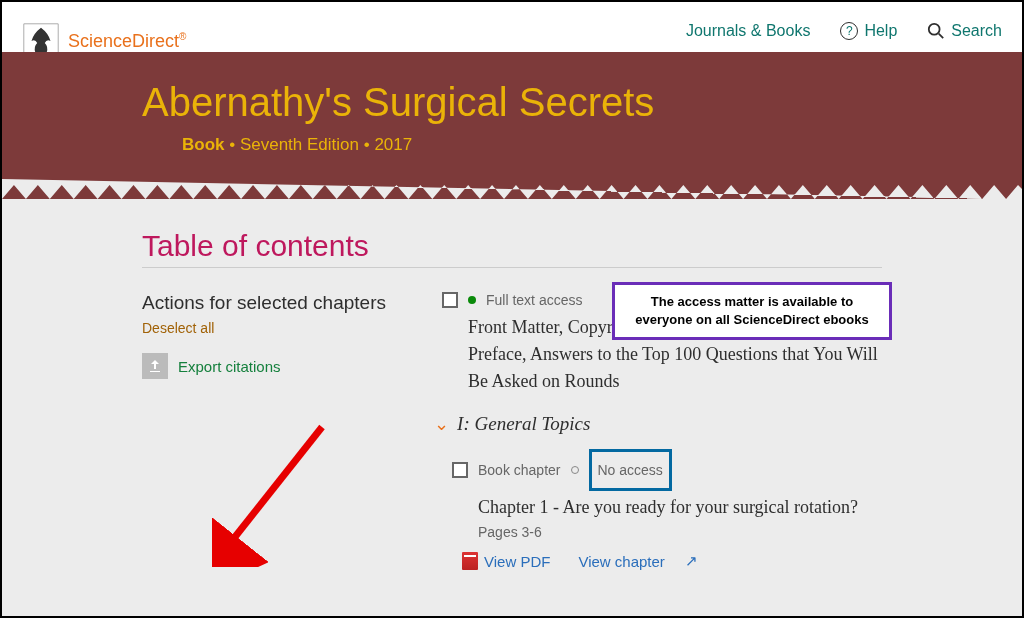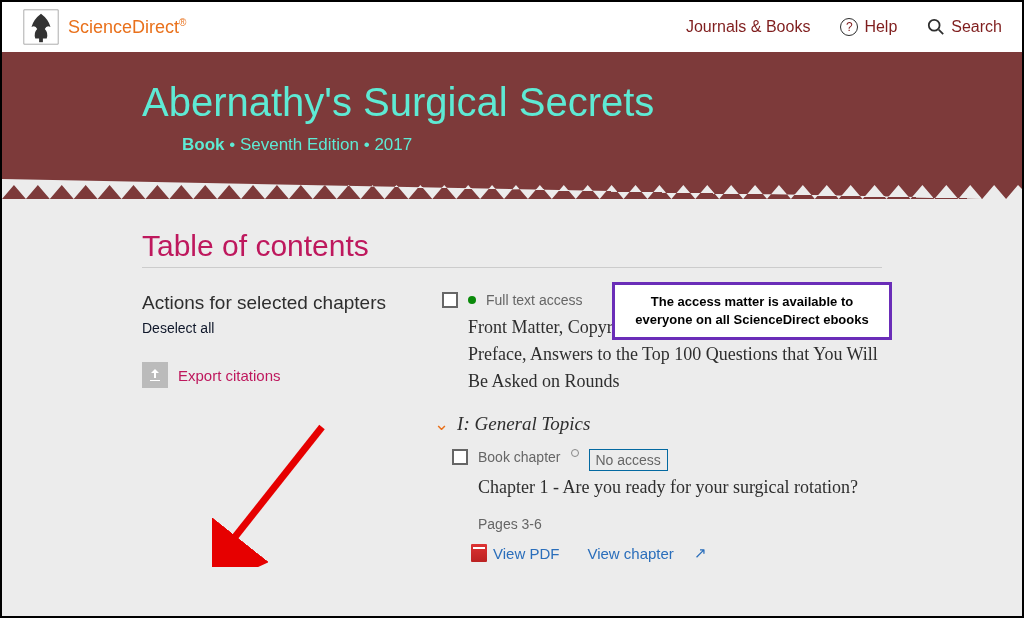--- a/index.html
+++ b/index.html
@@ -1,69 +1,69 @@
 <!DOCTYPE html>
 <html><head>
 <meta charset="utf-8">
 <style>
 * { margin: 0; padding: 0; box-sizing: border-box; }
 body { font-family: Arial, Helvetica, sans-serif; width: 1024px; height: 618px; overflow: hidden; position: relative; background: #fff; border: 2px solid #000; }
 
-.topbar { display: flex; align-items: center; padding: 10px 20px; background: #fff; height: 50px; }
+.topbar { display: flex; align-items: flex-start; padding: 20px 20px; background: #fff; height: 50px; }
 .logo-area { display: flex; align-items: center; gap: 8px; }
 .logo-svg { width: 38px; height: 38px; }
 .brand { color: #e9711c; font-size: 18px; font-weight: 400; }
 .brand sup { font-size: 10px; }
-.nav-right { margin-left: auto; display: flex; align-items: center; gap: 30px; color: #7f1d1d; font-size: 16px; }
+.nav-right { margin-left: auto; display: flex; align-items: center; gap: 30px; color: #0f766e; font-size: 16px; }
 .nav-item { display: flex; align-items: center; gap: 6px; cursor: pointer; }
 .help-icon { width: 18px; height: 18px; border: 1.5px solid #2e2e2e; border-radius: 50%; display: flex; align-items: center; justify-content: center; font-size: 12px; }
 .search-icon-svg { width: 18px; height: 18px; stroke: #2e2e2e; stroke-width: 2; fill: none; }
 
-.hero { background: #7d3a3a; color: #5eead4; padding: 28px 88px 24px 140px; position: relative; }
+.hero { background: #7d3a3a; color: #eab308; padding: 28px 88px 24px 140px; position: relative; }
 .hero-title { font-size: 40px; font-weight: 400; margin-bottom: 10px; }
 .hero-meta { font-size: 17px; }
 .hero-meta .book { font-weight: bold; margin-left: 40px; }
 
 .zigzag { height: 20px; background: #7d3a3a; position: relative; }
 .zigzag svg { position: absolute; bottom: 0; left: 0; width: 100%; height: 20px; }
 
 .content { background: #ececec; padding: 30px 140px 100px 140px; min-height: 460px; }
 .toc-title { font-size: 30px; font-weight: 400; color: #be185d; margin-bottom: 4px; }
 .hr { border: none; border-top: 1px solid #ccc; margin-bottom: 24px; }
 
 .columns { display: flex; gap: 40px; }
 .left-col { width: 260px; flex-shrink: 0; }
 .actions-title { font-size: 19px; color: #2e2e2e; margin-bottom: 6px; }
-.deselect { font-size: 14px; color: #0f172a; margin-bottom: 26px; }
-.export-btn { display: flex; align-items: center; gap: 10px; color: #be185d; font-size: 15px; }
+.deselect { font-size: 14px; color: #a16207; margin-bottom: 17px; }
+.export-btn { display: flex; align-items: center; gap: 10px; color: #15803d; font-size: 15px; }
 .export-icon { width: 26px; height: 26px; background: #bbb; display: flex; align-items: center; justify-content: center; }
 .export-icon svg { width: 14px; height: 14px; fill: #fff; }
 
 .right-col { flex: 1; position: relative; }
 .entry { margin-bottom: 18px; }
 .entry-head { display: flex; align-items: center; gap: 10px; font-size: 14px; color: #666; margin-bottom: 6px; }
 .cb { width: 16px; height: 16px; border: 2px solid #666; background: #fff; }
 .dot-green { width: 8px; height: 8px; background: #0a8a0a; border-radius: 50%; }
 .dot-hollow { width: 8px; height: 8px; border: 1px solid #888; border-radius: 50%; }
 .entry-title { font-family: Georgia, serif; font-size: 18px; color: #2e2e2e; line-height: 1.5; margin-left: 26px; }
 .section-head { display: flex; align-items: center; gap: 8px; margin: 14px 0 14px -8px; }
 .chev-down { color: #e9711c; font-size: 18px; }
 .section-title { font-family: Liberation Serif, serif; font-style: italic; font-size: 19px; color: #2e2e2e; }
-.chapter-head { display: flex; align-items: flex-start; gap: 10px; font-size: 14px; color: #666; margin-bottom: 6px; margin-left: 10px; }
-.chapter-title { font-family: Georgia, serif; font-size: 18px; color: #2e2e2e; margin-left: 36px; margin-bottom: 18px; }
+.chapter-head { display: flex; align-items: center; gap: 10px; font-size: 14px; color: #666; margin-bottom: 6px; margin-left: 10px; }
+.chapter-title { font-family: Georgia, serif; font-size: 18px; color: #2e2e2e; margin-left: 36px; margin-bottom: 6px; }
 .pages { font-size: 14px; color: #666; margin-left: 36px; margin-bottom: 12px; }
-.links-row { display: flex; gap: 28px; margin-left: 29px; }
+.links-row { display: flex; gap: 28px; margin-left: 20px; }
 .pdf-link { display: flex; align-items: center; gap: 6px; color: #2a6ebb; font-size: 15px; }
 .pdf-icon { width: 16px; height: 18px; background: linear-gradient(#d33,#b22); border-radius: 1px; position: relative; }
 .pdf-icon::before { content: ""; position: absolute; top: 3px; left: 2px; right: 2px; height: 2px; background: #fff; }
 .view-chapter { color: #2a6ebb; font-size: 15px; display: flex; align-items: center; gap: 20px; }
 .ext-arrow { color: #2a6ebb; }
 
 .annotation-purple { position: absolute; top: -10px; right: -10px; border: 3px solid #6a2db8; background: #fff; padding: 8px 14px; font-size: 13px; font-weight: bold; text-align: center; width: 280px; line-height: 1.4; }
-.annotation-red { border: 1px solid #0369a1; padding: 2px 6px; }
+.annotation-red { border: 3px solid #0369a1; padding: 10px 6px; }
 .arrow-red { position: absolute; left: 210px; top: 415px; width: 120px; height: 150px; pointer-events: none; }
 .ebook-wrap { position: relative; }
 </style>
 </head>
 <body>
 
 <div class="topbar">
   <div class="logo-area">
     <svg class="logo-svg" viewBox="0 0 40 40">
         <rect x="2" y="2" width="36" height="36" fill="none" stroke="#555" stroke-width="0.5"></rect>

